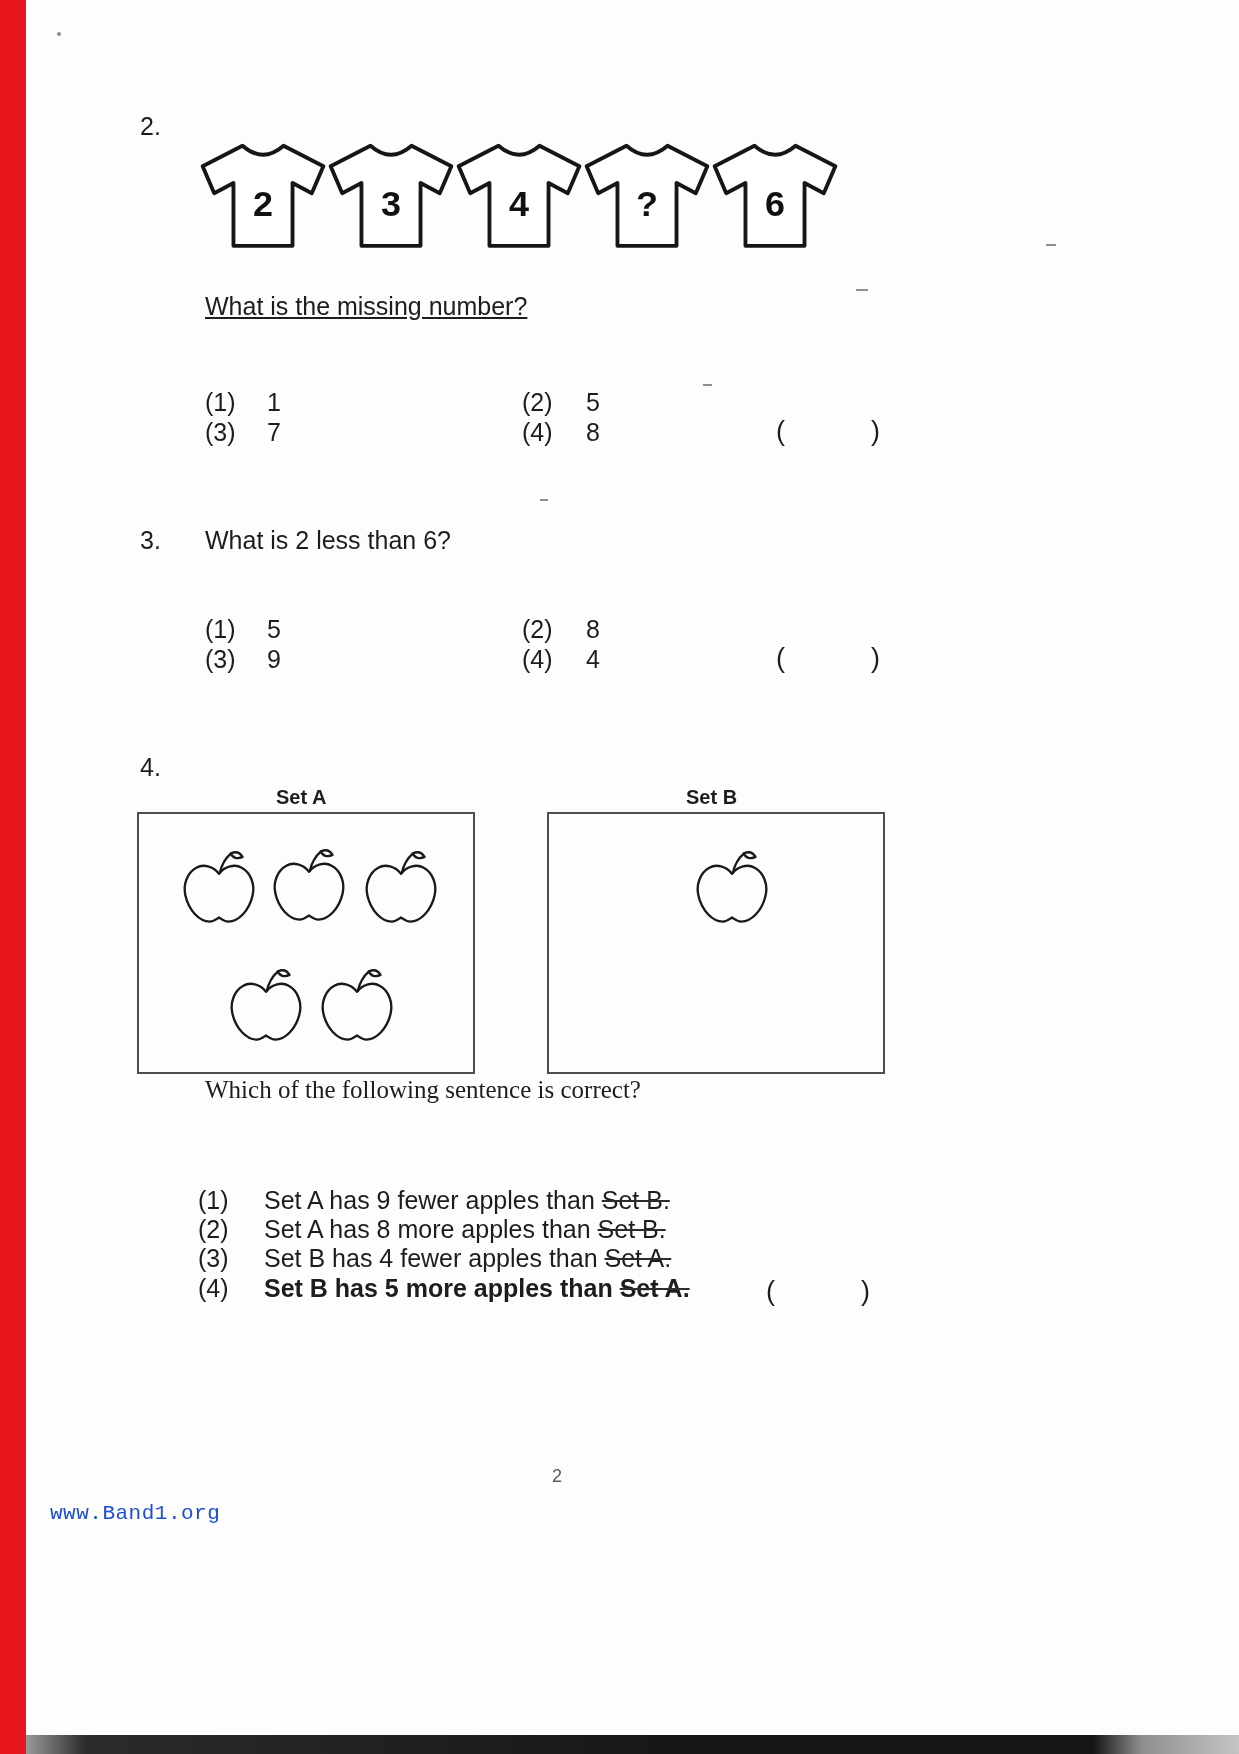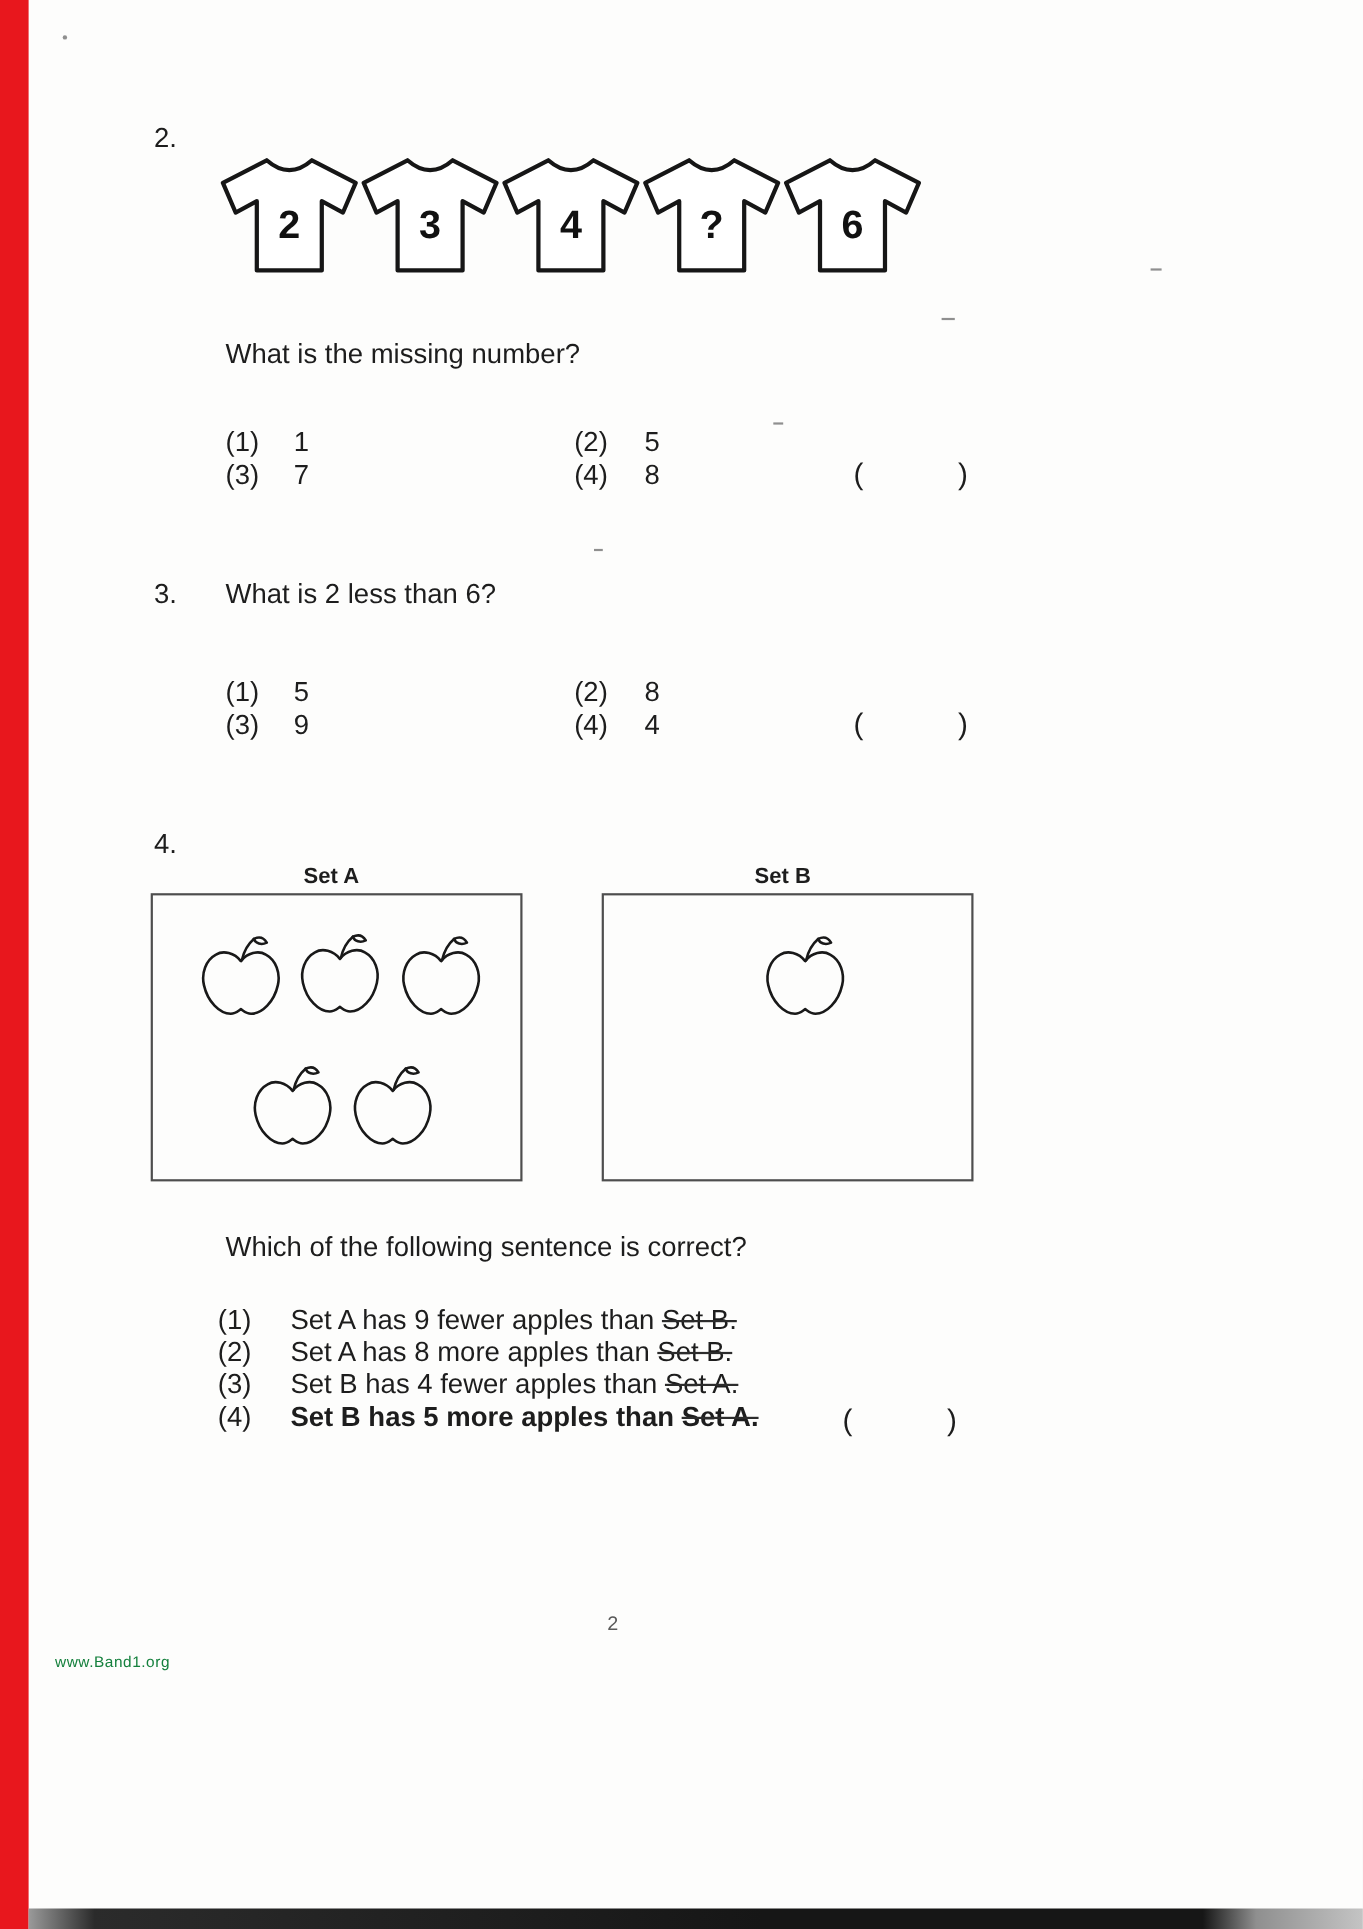--- a/index.html
+++ b/index.html
@@ -28,21 +28,21 @@
   .apple path { fill: none; stroke: #191919; stroke-width: 2.8; stroke-linejoin: round; stroke-linecap: round; }
 
   
   .bracket { font-size: 27px; white-space: nowrap; }
   .bracket .gap { display: inline-block; width: 86px; }
 
   
   .opt-tail { text-decoration: line-through; text-decoration-thickness: 2px; text-decoration-color: #2c2c2c; }
 
   .page-num { font-size: 18px; color: #5a5a5a; }
-  .footer { font-family: Liberation Sans, sans-serif; font-size: 14px; color: #15803d; letter-spacing: 0.5px; }
+  .footer { font-family: Liberation Mono, monospace; font-size: 21px; color: #1d4ed8; letter-spacing: 0.5px; }
 
   .red-strip { left: 0; top: 0; width: 26px; height: 1754px; background: #e8171d; }
   .bottom-strip {
     left: 26px; top: 1735px; width: 1213px; height: 19px;
     background: linear-gradient(90deg, #9a9a9a 0px, #2b2b2b 60px, #161616 55%, #161616 88%, #8f8f8f 92%, #c4c4c4 100%);
   }
   .artifact { background: #8f8f8f; }
 </style>
 </head>
 <body>
@@ -77,21 +77,21 @@
       <svg class="shirt" viewBox="0 0 100 88">
         <path d="M34,6 Q50,20 66,6 L97,22 L88,43 L73,35 L73,84 L27,84 L27,35 L12,43 L3,22 Z"></path>
         <text x="50" y="61">?</text>
       </svg>
       <svg class="shirt" viewBox="0 0 100 88">
         <path d="M34,6 Q50,20 66,6 L97,22 L88,43 L73,35 L73,84 L27,84 L27,35 L12,43 L3,22 Z"></path>
         <text x="50" y="61">6</text>
       </svg>
     </div>
 
-    <div class="abs txt" style="left:205px; top:308px;">What is the missing number?</div>
+    <div class="abs txt" style="left:205px; top:292px;text-decoration:underline;">What is the missing number?</div>
 
     <span class="abs txt" style="left:205px; top:388px;">(1)</span>
     <span class="abs txt" style="left:267px; top:388px;">1</span>
     <span class="abs txt" style="left:522px; top:388px;">(2)</span>
     <span class="abs txt" style="left:586px; top:388px;">5</span>
 
     <span class="abs txt" style="left:205px; top:418px;">(3)</span>
     <span class="abs txt" style="left:267px; top:418px;">7</span>
     <span class="abs txt" style="left:522px; top:418px;">(4)</span>
     <span class="abs txt" style="left:586px; top:418px;">8</span>
@@ -155,21 +155,21 @@
     </div>
 
     <div class="abs set-box" style="left:547px; top:812px; width:338px; height:262px;">
       <svg class="apple" style="left:141px; top:28px;" viewBox="0 0 100 100">
         <path d="M50,33 C43,24 31,21 23,26 C12,32 7,46 10,59 C14,77 27,90 39,90 C44,90 47,87 50,85 C53,87 56,90 61,90 C73,90 86,77 90,59 C93,46 88,32 77,26 C69,21 57,24 50,33 Z"></path>
         <path d="M51,32 C53,23 57,15 64,9"></path>
         <path d="M64,9 C70,6 75,8 78,13 C72,16 66,14 64,9 Z"></path>
       </svg>
     </div>
 
-    <div class="abs txt" style="left:205px; top:1120px;">Which of the following sentence is correct?</div>
+    <div class="abs txt" style="left:205px; top:1076px;font-family:Liberation Serif, serif;">Which of the following sentence is correct?</div>
 
     <span class="abs txt" style="left:198px; top:1186px;">(1)</span>
     <span class="abs txt" style="left:264px; top:1186px;"><span>Set A has 9 fewer apples than </span><span class="opt-tail">Set B.</span></span>
 
     <span class="abs txt" style="left:198px; top:1215px;">(2)</span>
     <span class="abs txt" style="left:264px; top:1215px;"><span>Set A has 8 more apples than </span><span class="opt-tail">Set B.</span></span>
 
     <span class="abs txt" style="left:198px; top:1244px;">(3)</span>
     <span class="abs txt" style="left:264px; top:1244px;"><span>Set B has 4 fewer apples than </span><span class="opt-tail">Set A.</span></span>
 

